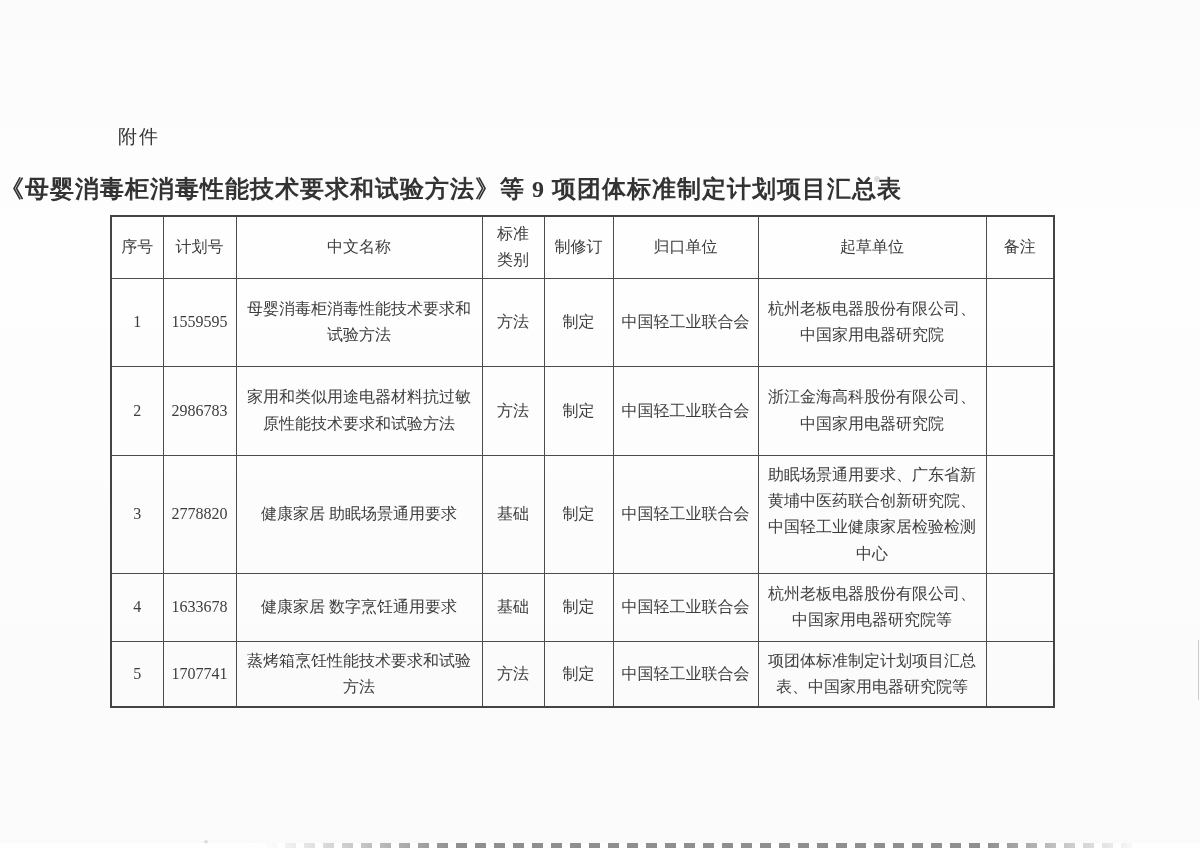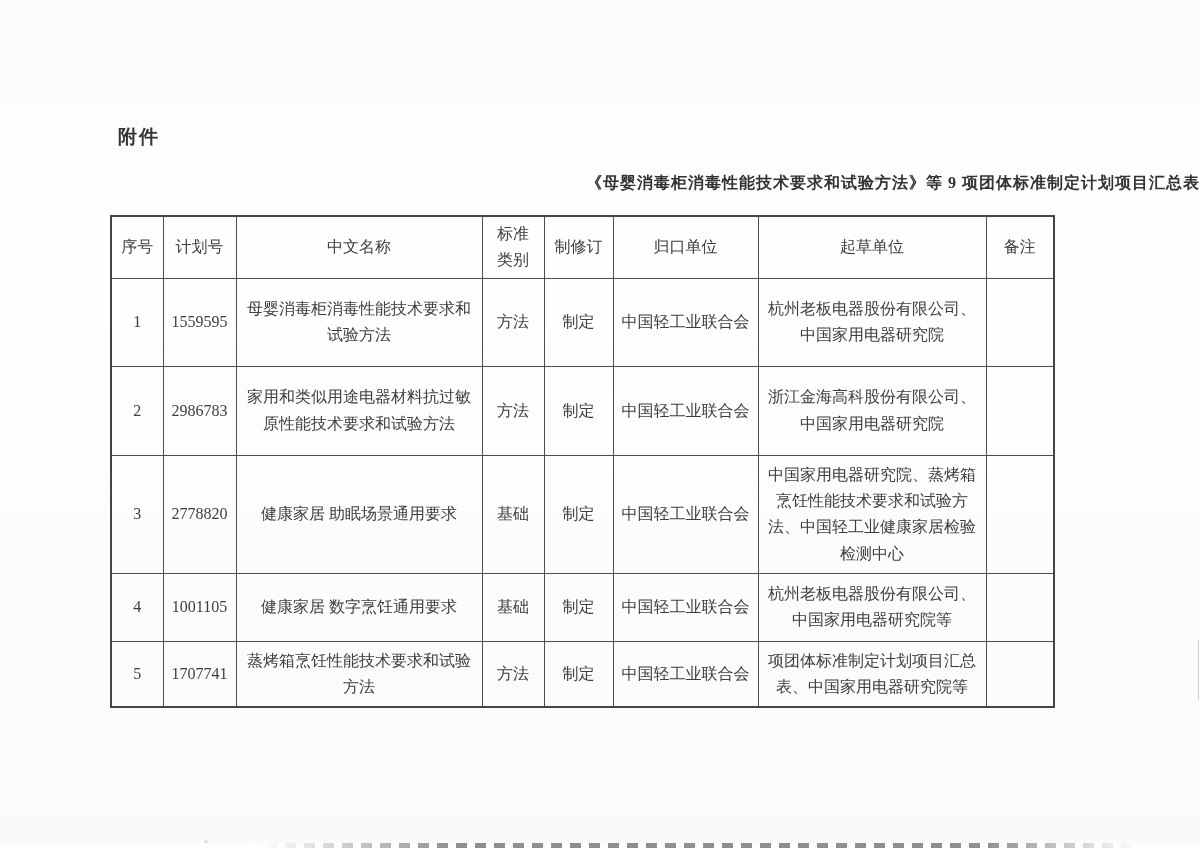--- a/index.html
+++ b/index.html
@@ -10,25 +10,25 @@
     color:#3d3d3d;
   }
   .page{position:absolute;inset:0;background:#fefefe;}
   
   .page::before{
     content:"";position:absolute;inset:0;pointer-events:none;
     background:linear-gradient(180deg, rgba(0,0,0,0.012) 0%, rgba(0,0,0,0) 30%, rgba(0,0,0,0.015) 100%);
   }
   .attachment{
     position:absolute;left:118px;top:124px;
-    font-size:19px;font-weight:700;letter-spacing:2px;color:#353535;
+    font-size:19px;font-weight:400;letter-spacing:2px;color:#353535;
   }
   .doc-title{
-    position:absolute;left:0;top:173px;width:1200px;text-align:right;
-    font-size:16px;font-weight:700;letter-spacing:1px;color:#333;
+    position:absolute;left:0;top:173px;width:1200px;text-align:left;
+    font-size:24px;font-weight:700;letter-spacing:1px;color:#333;
   }
   table.summary{
     position:absolute;left:110px;top:215px;width:943px;
     border-collapse:collapse;table-layout:fixed;
     font-size:16px;color:#3d3d3d;
   }
   table.summary td,table.summary th{
     border:1.5px solid #4c4c4c;
     padding:4px 6px;
     text-align:center;vertical-align:middle;
@@ -112,26 +112,26 @@
       <td class="cell-draft">浙江金海高科股份有限公司、中国家用电器研究院</td>
       <td></td>
     </tr>
     <tr class="r-3">
       <td>3</td>
       <td>2778820</td>
       <td class="cell-name">健康家居 助眠场景通用要求</td>
       <td>基础</td>
       <td>制定</td>
       <td>中国轻工业联合会</td>
-      <td class="cell-draft">中国家用电器研究院、蒸烤箱烹饪性能技术要求和试验方法、中国轻工业健康家居检验检测中心</td>
+      <td class="cell-draft">助眠场景通用要求、广东省新黄埔中医药联合创新研究院、中国轻工业健康家居检验检测中心</td>
       <td></td>
     </tr>
     <tr class="r-4">
       <td>4</td>
-      <td>1001105</td>
+      <td>1633678</td>
       <td class="cell-name">健康家居 数字烹饪通用要求</td>
       <td>基础</td>
       <td>制定</td>
       <td>中国轻工业联合会</td>
       <td class="cell-draft">杭州老板电器股份有限公司、中国家用电器研究院等</td>
       <td></td>
     </tr>
     <tr class="r-5">
       <td>5</td>
       <td>1707741</td>

